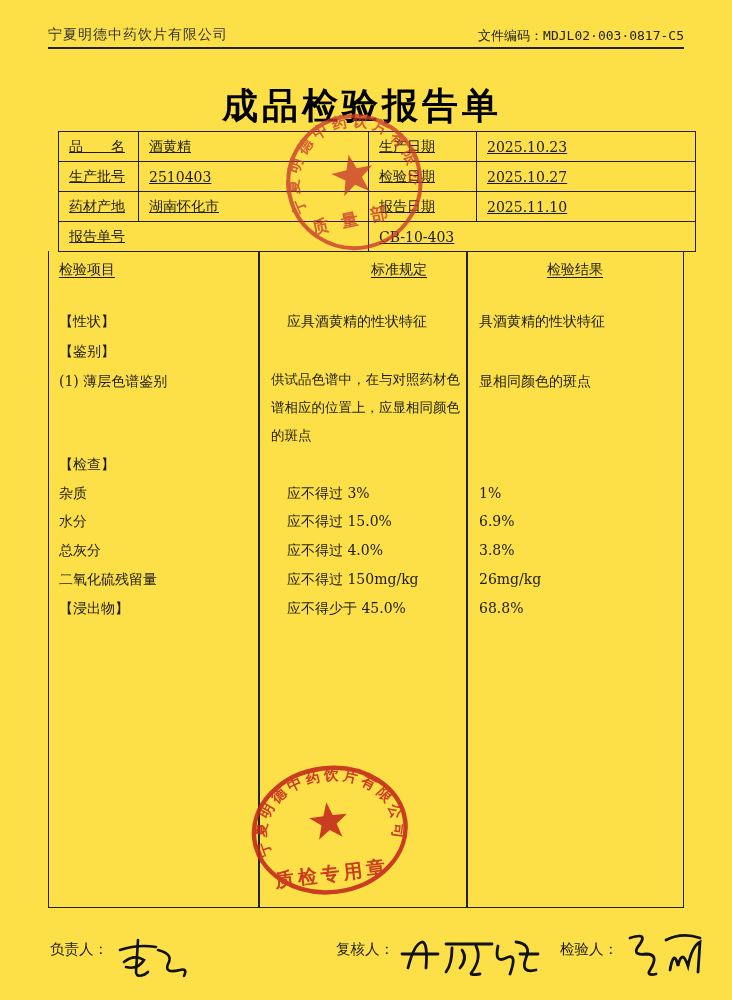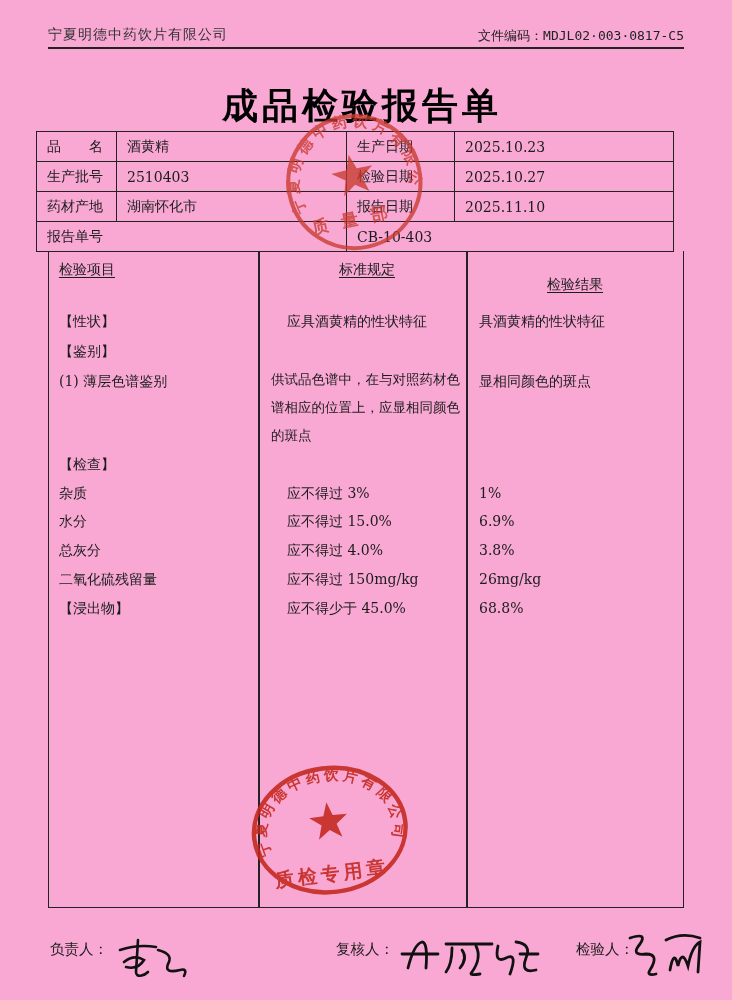--- a/index.html
+++ b/index.html
@@ -1,53 +1,53 @@
 <!DOCTYPE html>
 <html><head>
 <meta charset="utf-8">
 <style>
   html,body{margin:0;padding:0;background:#e8e8e8;}
   .page{
-    position:relative;width:732px;height:1000px;background:#f9a8d4;
+    position:relative;width:732px;height:1000px;background:#fde047;
     font-family:"DejaVu Serif","Liberation Serif",serif;
     color:#1c1c1c;overflow:hidden;margin:0 auto;
   }
   .abs{position:absolute;}
   
   .company{left:48px;top:26px;font-size:14px;letter-spacing:1px;color:#333;}
   .doccode{right:48px;top:27px;font-size:13px;color:#222;font-family:"DejaVu Sans Mono","Liberation Mono",monospace;}
   .headrule{left:48px;top:47px;width:636px;height:2px;background:#222;}
   .title{left:0;top:82px;width:724px;text-align:center;font-size:36px;font-weight:bold;letter-spacing:4px;color:#000;}
   
   .info-table{
-    left:36px;top:131px;width:636px;
+    left:58px;top:131px;width:636px;
     display:grid;grid-template-columns:80px 230px 108px 218px;grid-auto-rows:30px;
-    border:1.5px solid #222;border-bottom:none;font-size:14px;
+    border:1.5px solid #222;border-bottom:none;font-size:14px;text-decoration:underline;
   }
   .info-table > div{
     border-bottom:1.5px solid #222;display:flex;align-items:center;
     padding-left:10px;box-sizing:border-box;white-space:nowrap;overflow:visible;
   }
   .ib-r{border-right:1.5px solid #222;}
   .span2a{grid-column:1 / 3;}
   .span2b{grid-column:3 / 5;}
   
   .insp-table{
     left:48px;top:251px;width:636px;height:657px;
     border:1.5px solid #222;border-top:none;box-sizing:border-box;font-size:14px;
   }
   .vline{position:absolute;top:0;bottom:0;width:1.5px;background:#222;}
   .v1{left:209px;} .v2{left:417px;}
   .irow{position:absolute;left:0;width:100%;height:20px;line-height:20px;}
   .ci{position:absolute;left:10px;white-space:nowrap;}
   .cs{position:absolute;left:238px;white-space:nowrap;}
   .cr{position:absolute;left:430px;white-space:nowrap;}
   .col-head{text-decoration:underline;text-underline-offset:3px;}
-  .cs-center{position:absolute;left:210px;width:216px;text-align:center;}
-  .cr-center{position:absolute;left:418px;width:216px;text-align:center;margin-top:15px;}
+  .cs-center{position:absolute;left:210px;width:216px;text-align:center;padding-left:32px;}
+  .cr-center{position:absolute;left:418px;width:216px;text-align:center;}
   .tlc-std{position:absolute;left:222px;top:114px;width:198px;font-size:13.5px;line-height:28px;white-space:normal;}
   
   .stamp{pointer-events:none;}
   .stamp-top{left:283px;top:110px;width:144px;height:150px;transform:rotate(-12deg);opacity:.78;}
   .stamp-bottom{left:248px;top:762px;width:165px;height:140px;transform:rotate(-7deg);opacity:.88;}
   
   .conclusion{
     left:48px;top:908px;width:636px;height:26px;box-sizing:border-box;
     border:1.5px solid #222;border-top:none;display:flex;align-items:center;
     padding-left:8px;font-size:14.5px;white-space:nowrap;
@@ -189,21 +189,21 @@
         <path d="M48 14 H94"></path>
         <path d="M54 18 Q54 34 48 42"></path>
         <path d="M64 20 Q70 28 62 38"></path>
         <path d="M78 16 Q84 28 74 42 Q70 46 82 44"></path>
         <path d="M100 16 Q96 34 108 28 Q120 22 112 44"></path>
         <path d="M118 12 Q134 14 128 28 Q122 44 138 40"></path>
         <path d="M122 24 H140"></path>
       </g>
     </svg>
 
-    <span class="siglabel" style="left:512px;margin-left:16px;">检验人：</span>
+    <span class="siglabel" style="left:512px;">检验人：</span>
     <svg class="sig-svg" style="left:572px;top:-12px;" width="95" height="60">
       <g fill="none" stroke="#111" stroke-width="2.8" stroke-linecap="round">
         <path d="M10 12 Q28 6 20 18 Q10 30 26 28 Q40 28 30 44 Q26 50 36 48"></path>
         <path d="M46 14 Q62 6 80 12"></path>
         <path d="M50 44 Q54 22 58 40 Q62 22 68 40 Q72 20 80 16 L78 46"></path>
       </g>
     </svg>
   </div>
 
 </div>

